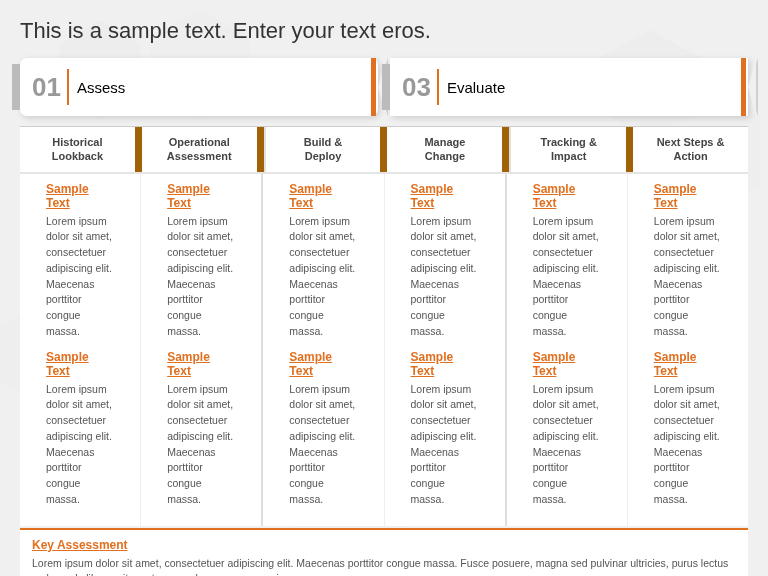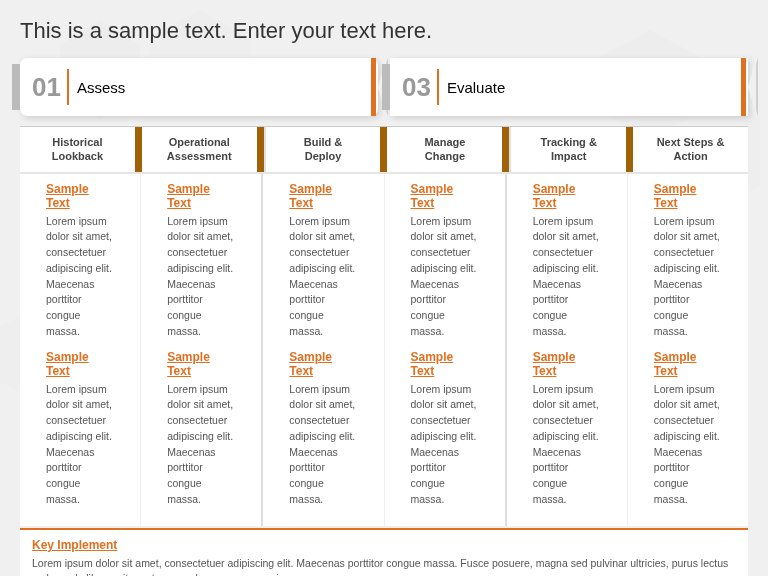--- a/index.html
+++ b/index.html
@@ -217,21 +217,21 @@
     <polygon points="200,10 250,37 250,92 200,118 150,92 150,37" fill="#888" opacity="0.3"></polygon>
     <polygon points="650,30 700,57 700,112 650,138 600,112 600,57" fill="#888" opacity="0.35"></polygon>
     <polygon points="700,80 760,115 760,185 700,220 640,185 640,115" fill="#888" opacity="0.3"></polygon>
     <polygon points="50,300 100,327 100,382 50,408 0,382 0,327" fill="#888" opacity="0.3"></polygon>
     <polygon points="680,400 730,427 730,482 680,508 630,482 630,427" fill="#888" opacity="0.3"></polygon>
     <polygon points="350,420 410,455 410,525 350,560 290,525 290,455" fill="#888" opacity="0.25"></polygon>
   </svg>
 
   <div class="content">
 
-    <h1 class="main-title">This is a sample text. Enter your text here.</h1>
+    <h1 class="main-title">This is a sample text. Enter your text eros.</h1>
 
     <div class="steps-row">
 
       <div class="step-banner" style="margin-left:0;border-radius:7px;">
         <div class="step-left-fold"></div>
         <span class="step-number">01</span>
         <div class="step-divider"></div>
         <span class="step-label">Assess</span>
         <div class="orange-bar"></div>
       </div>
@@ -299,18 +299,18 @@
           <a class="sample-link" href="#">Sample Text</a>
           <p class="lorem-text">Lorem ipsum dolor sit amet, consectetuer adipiscing elit. Maecenas porttitor congue massa.</p>
           <a class="sample-link" href="#">Sample Text</a>
           <p class="lorem-text">Lorem ipsum dolor sit amet, consectetuer adipiscing elit. Maecenas porttitor congue massa.</p>
         </div>
       </div>
 
     </div>
 
     <div class="highlights-section">
-      <div class="highlights-title">Key Implement</div>
+      <div class="highlights-title">Key Assessment</div>
       <p class="highlights-text">Lorem ipsum dolor sit amet, consectetuer adipiscing elit. Maecenas porttitor congue massa. Fusce posuere, magna sed pulvinar ultricies, purus lectus malesuada libero, sit amet commodo magna eros quis urna.</p>
     </div>
 
   </div>
 </div>
 
 </body></html>

